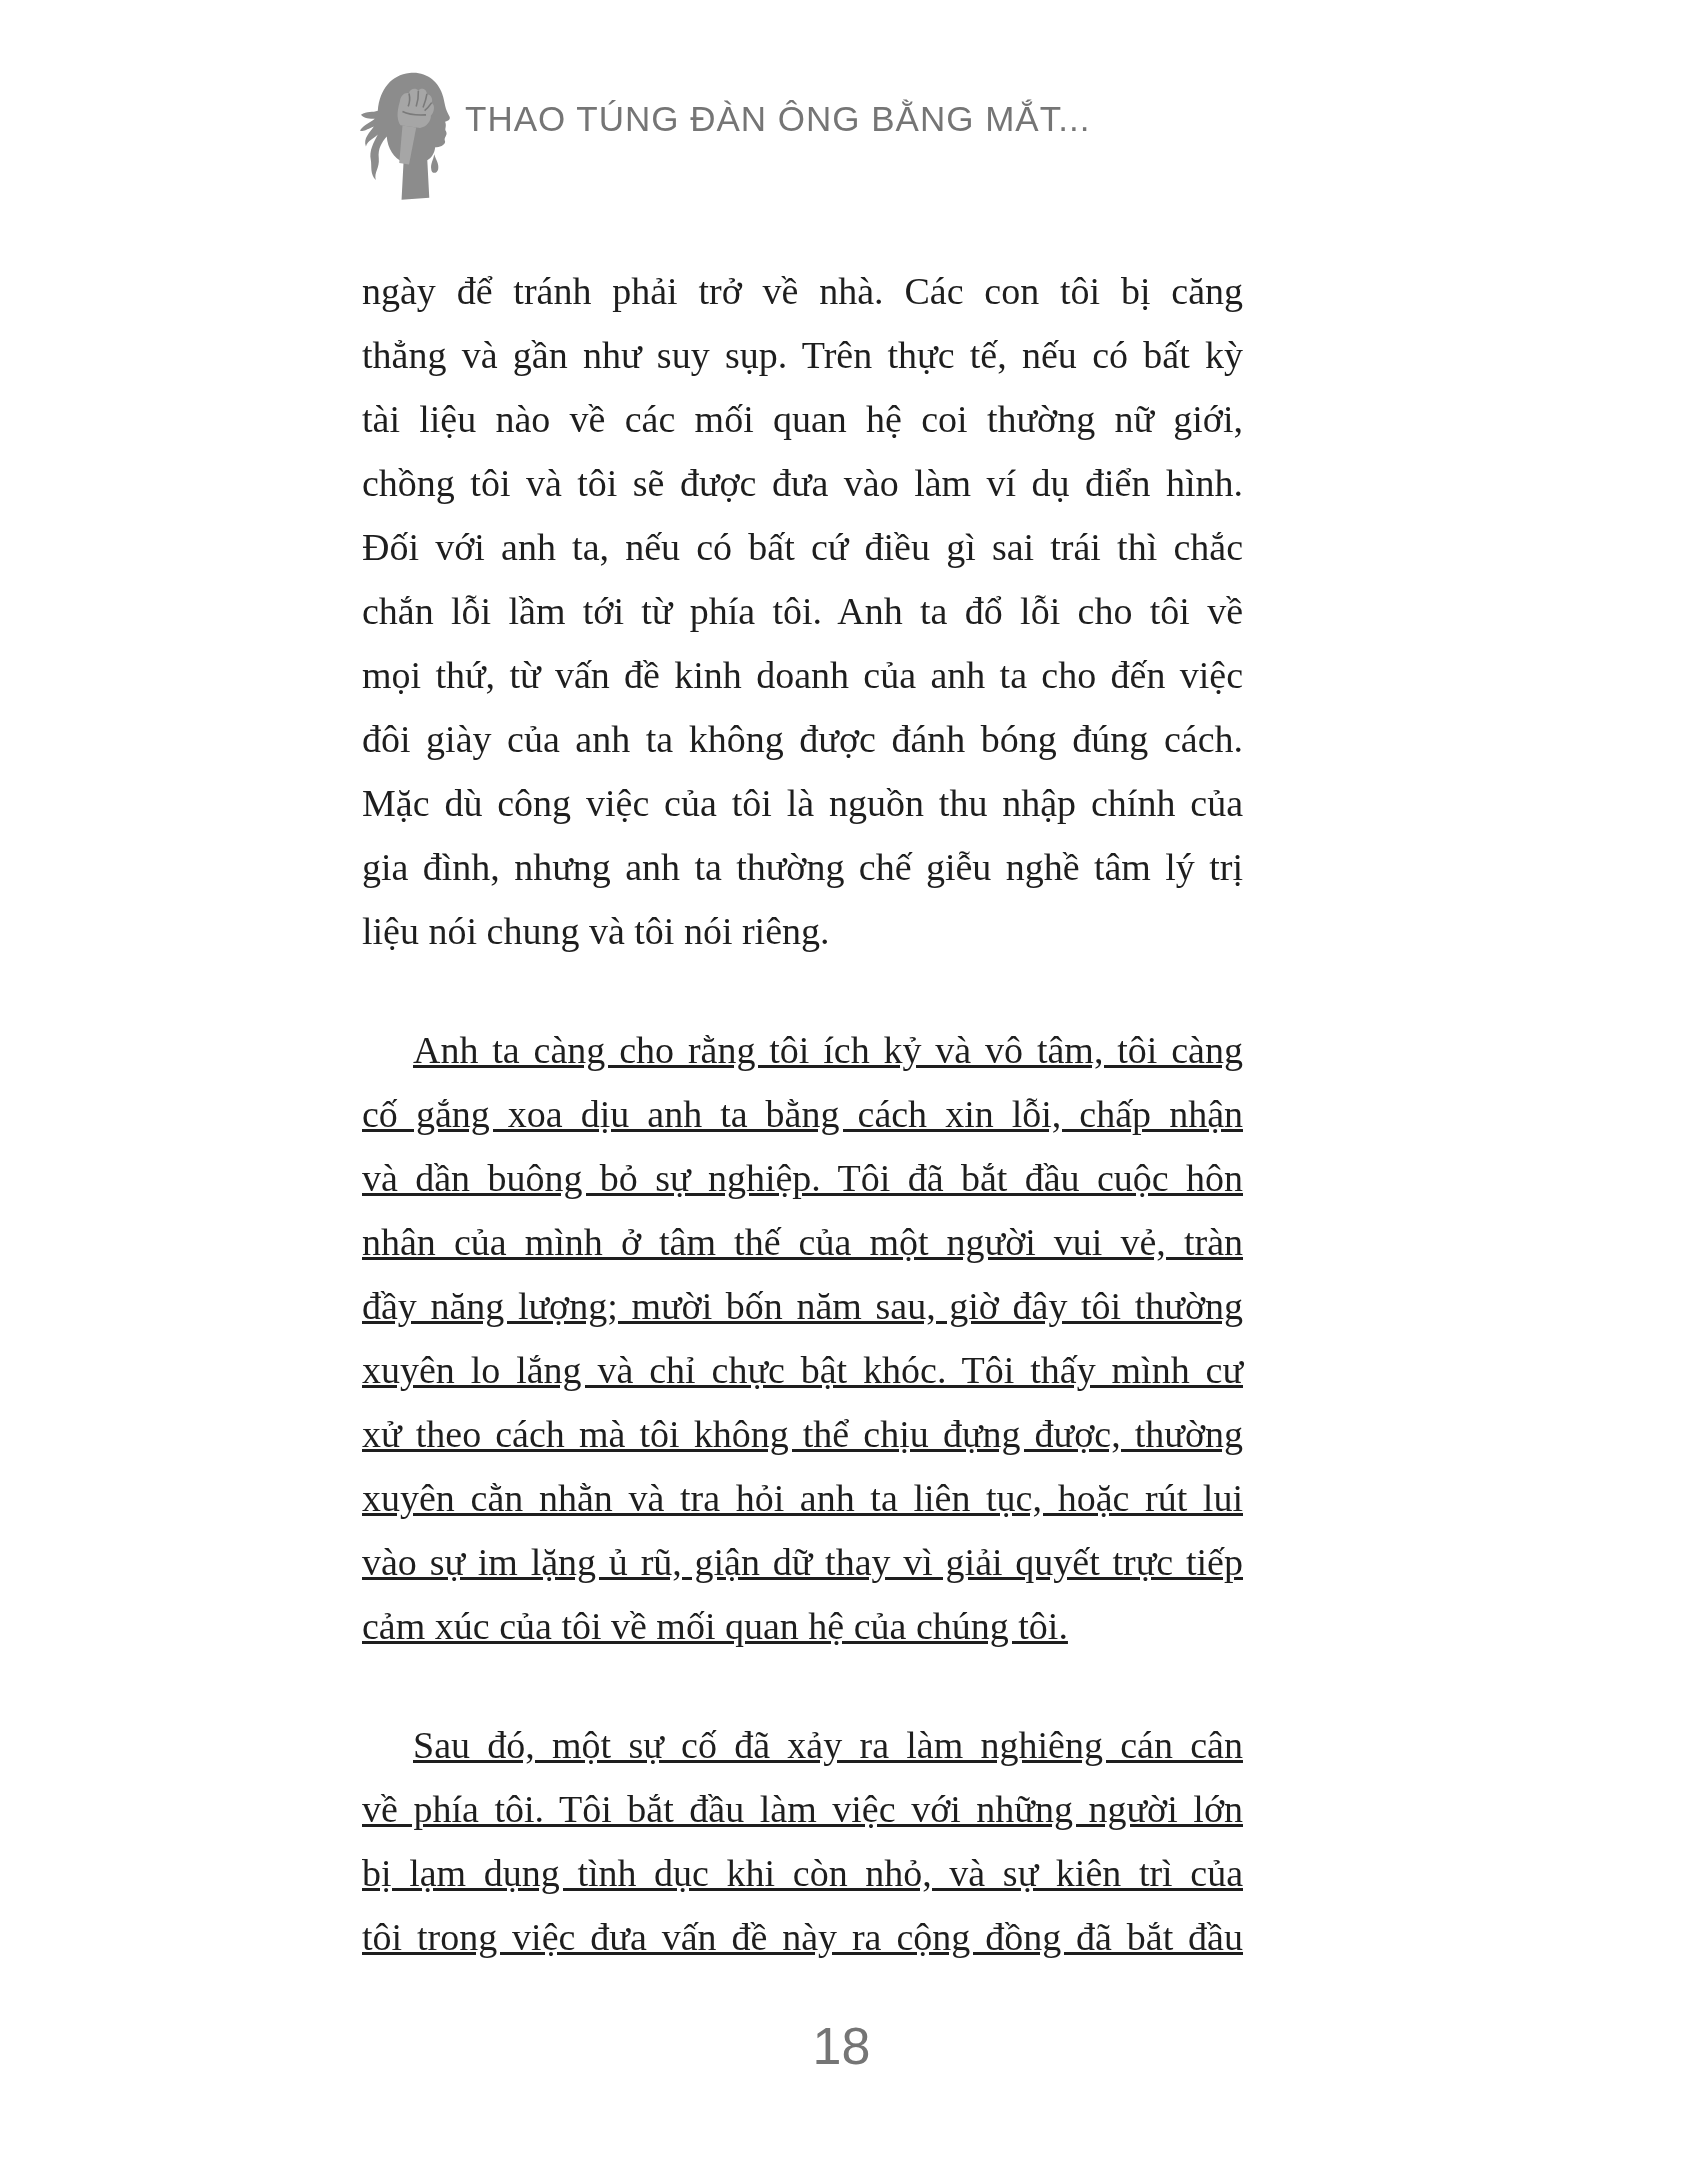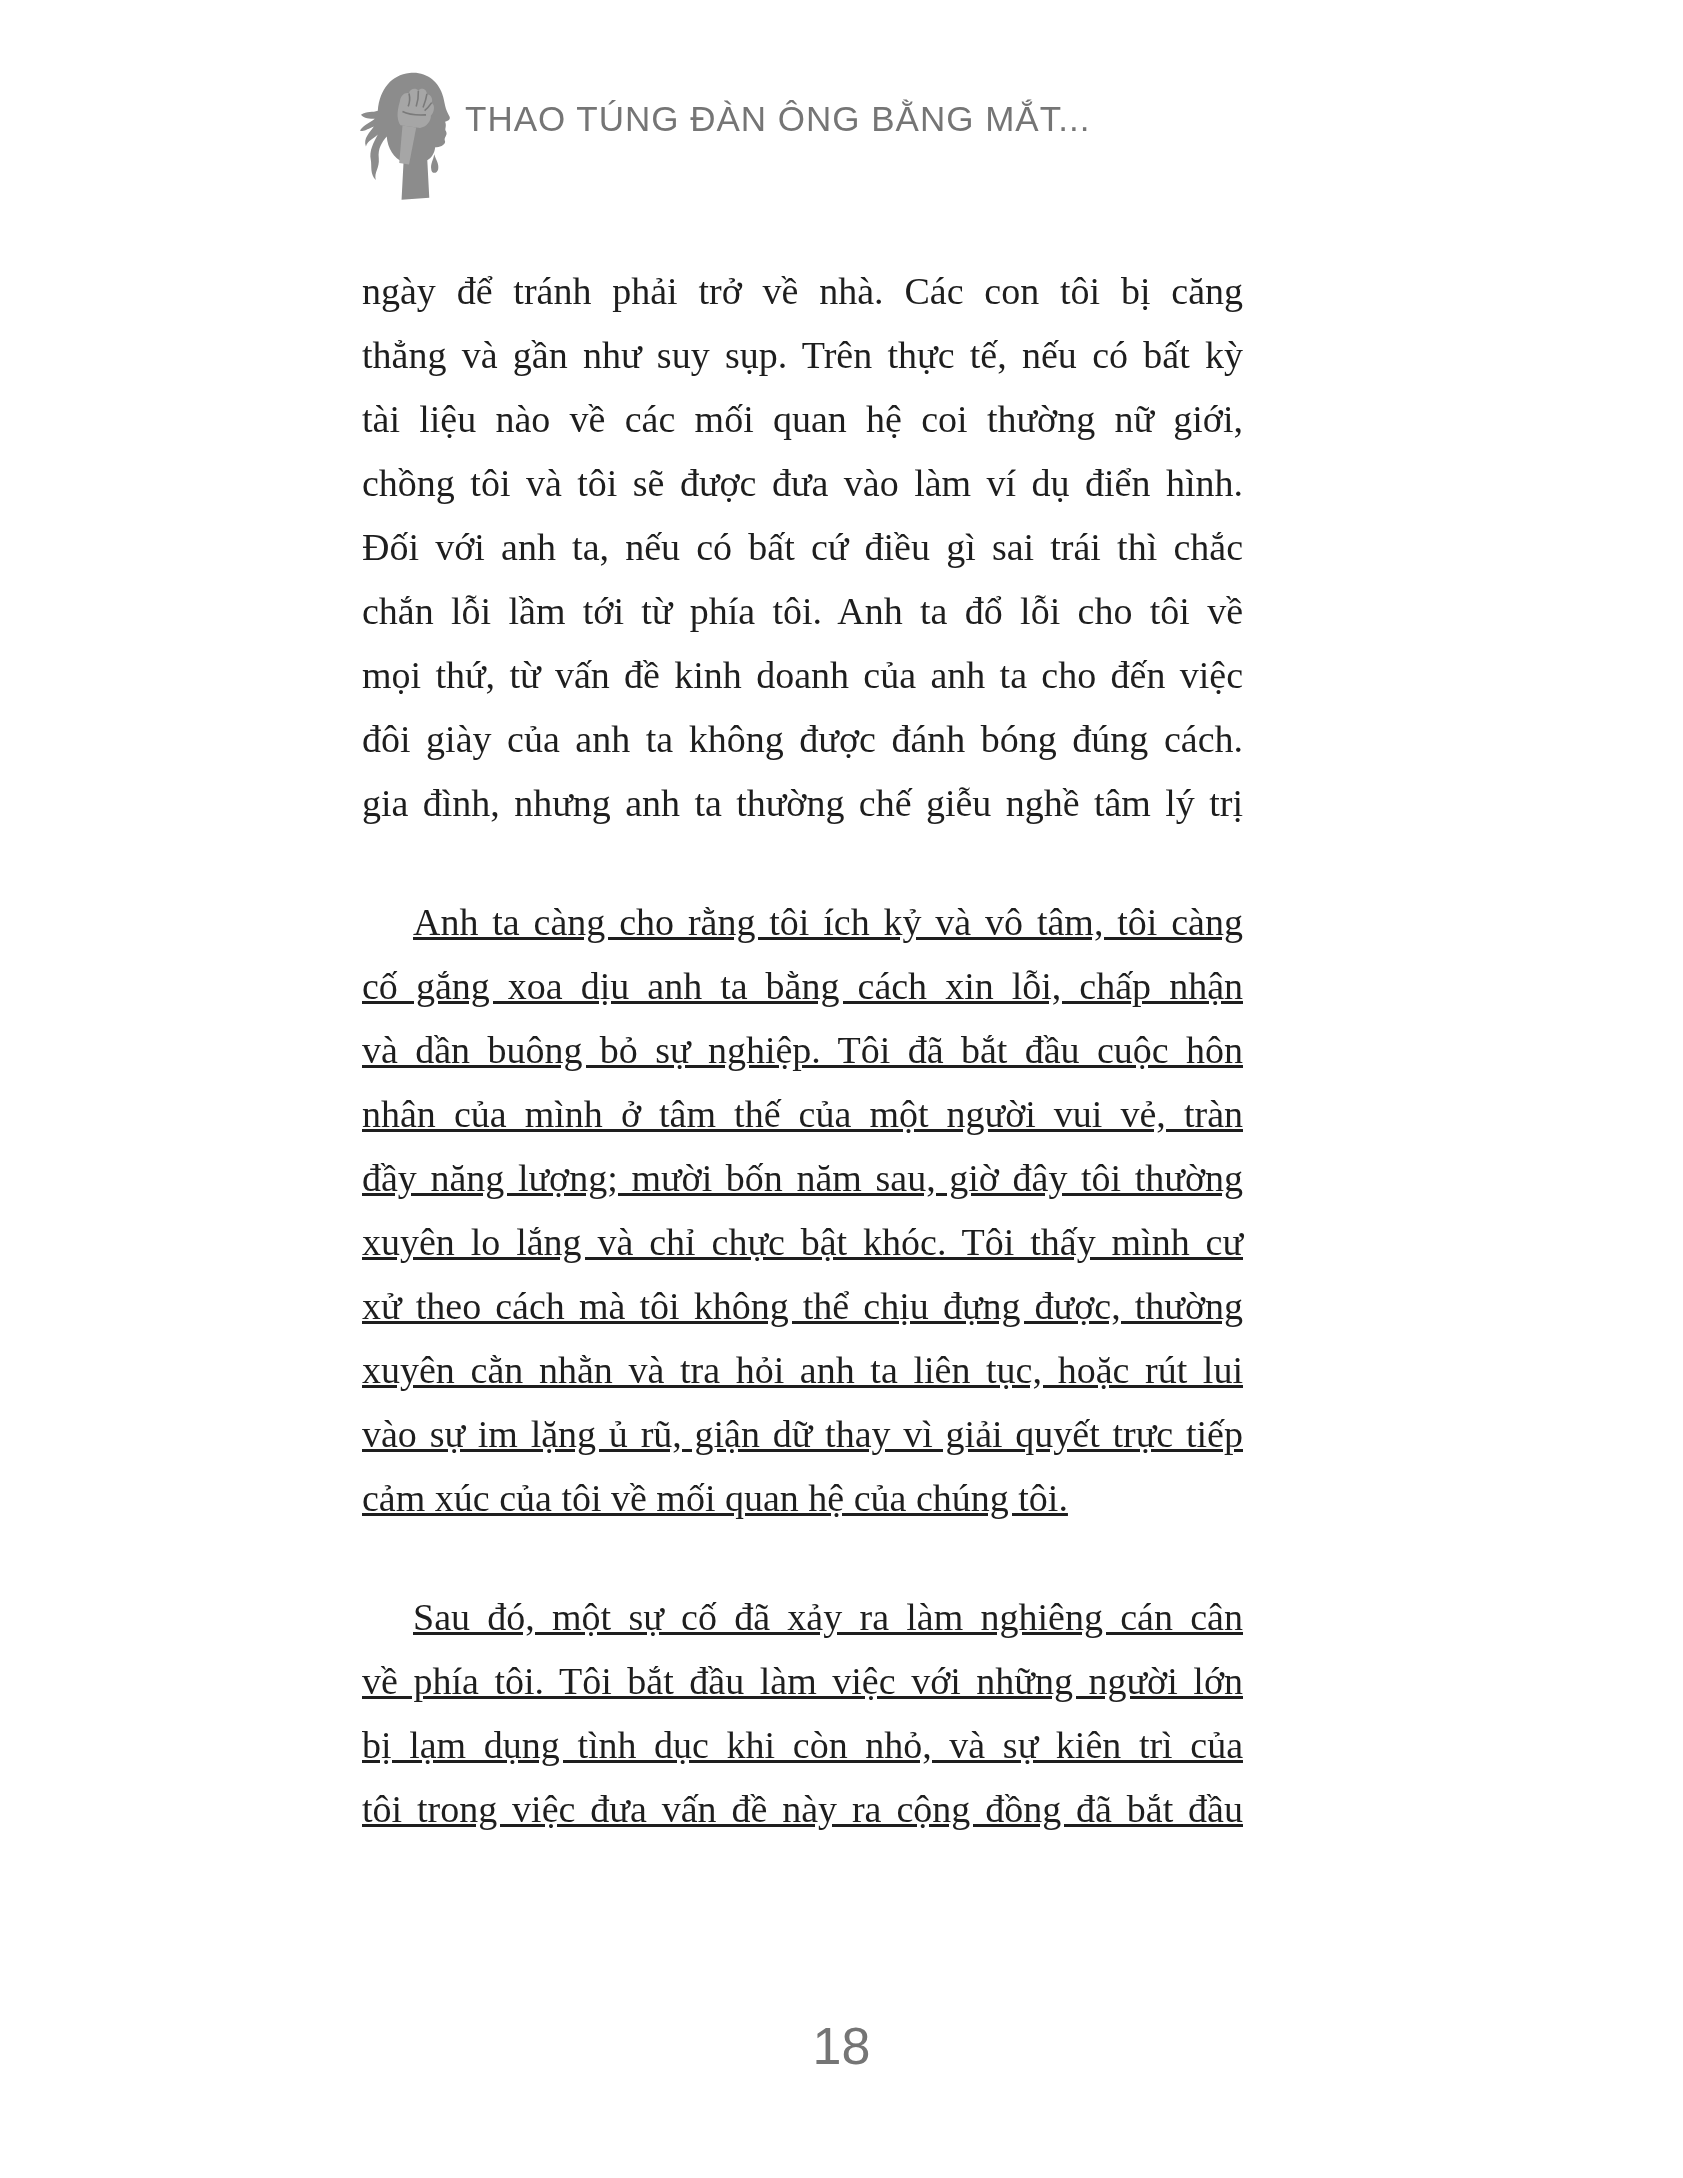--- a/index.html
+++ b/index.html
@@ -101,21 +101,23 @@
   <div class="body-text">
       <div class="para">
         <div class="line">ngày để tránh phải trở về nhà. Các con tôi bị căng</div>
         <div class="line">thẳng và gần như suy sụp. Trên thực tế, nếu có bất kỳ</div>
         <div class="line">tài liệu nào về các mối quan hệ coi thường nữ giới,</div>
         <div class="line">chồng tôi và tôi sẽ được đưa vào làm ví dụ điển hình.</div>
         <div class="line">Đối với anh ta, nếu có bất cứ điều gì sai trái thì chắc</div>
         <div class="line">chắn lỗi lầm tới từ phía tôi. Anh ta đổ lỗi cho tôi về</div>
         <div class="line">mọi thứ, từ vấn đề kinh doanh của anh ta cho đến việc</div>
         <div class="line">đôi giày của anh ta không được đánh bóng đúng cách.</div>
+        <div class="line">Mặc dù công việc của tôi là nguồn thu nhập chính của</div>
         <div class="line">gia đình, nhưng anh ta thường chế giễu nghề tâm lý trị</div>
+        <div class="line last">liệu nói chung và tôi nói riêng.</div>
       </div>
       <div class="para">
         <div class="line first-indent">Anh ta càng cho rằng tôi ích kỷ và vô tâm, tôi càng</div>
         <div class="line">cố gắng xoa dịu anh ta bằng cách xin lỗi, chấp nhận</div>
         <div class="line">và dần buông bỏ sự nghiệp. Tôi đã bắt đầu cuộc hôn</div>
         <div class="line">nhân của mình ở tâm thế của một người vui vẻ, tràn</div>
         <div class="line">đầy năng lượng; mười bốn năm sau, giờ đây tôi thường</div>
         <div class="line">xuyên lo lắng và chỉ chực bật khóc. Tôi thấy mình cư</div>
         <div class="line">xử theo cách mà tôi không thể chịu đựng được, thường</div>
         <div class="line">xuyên cằn nhằn và tra hỏi anh ta liên tục, hoặc rút lui</div>

